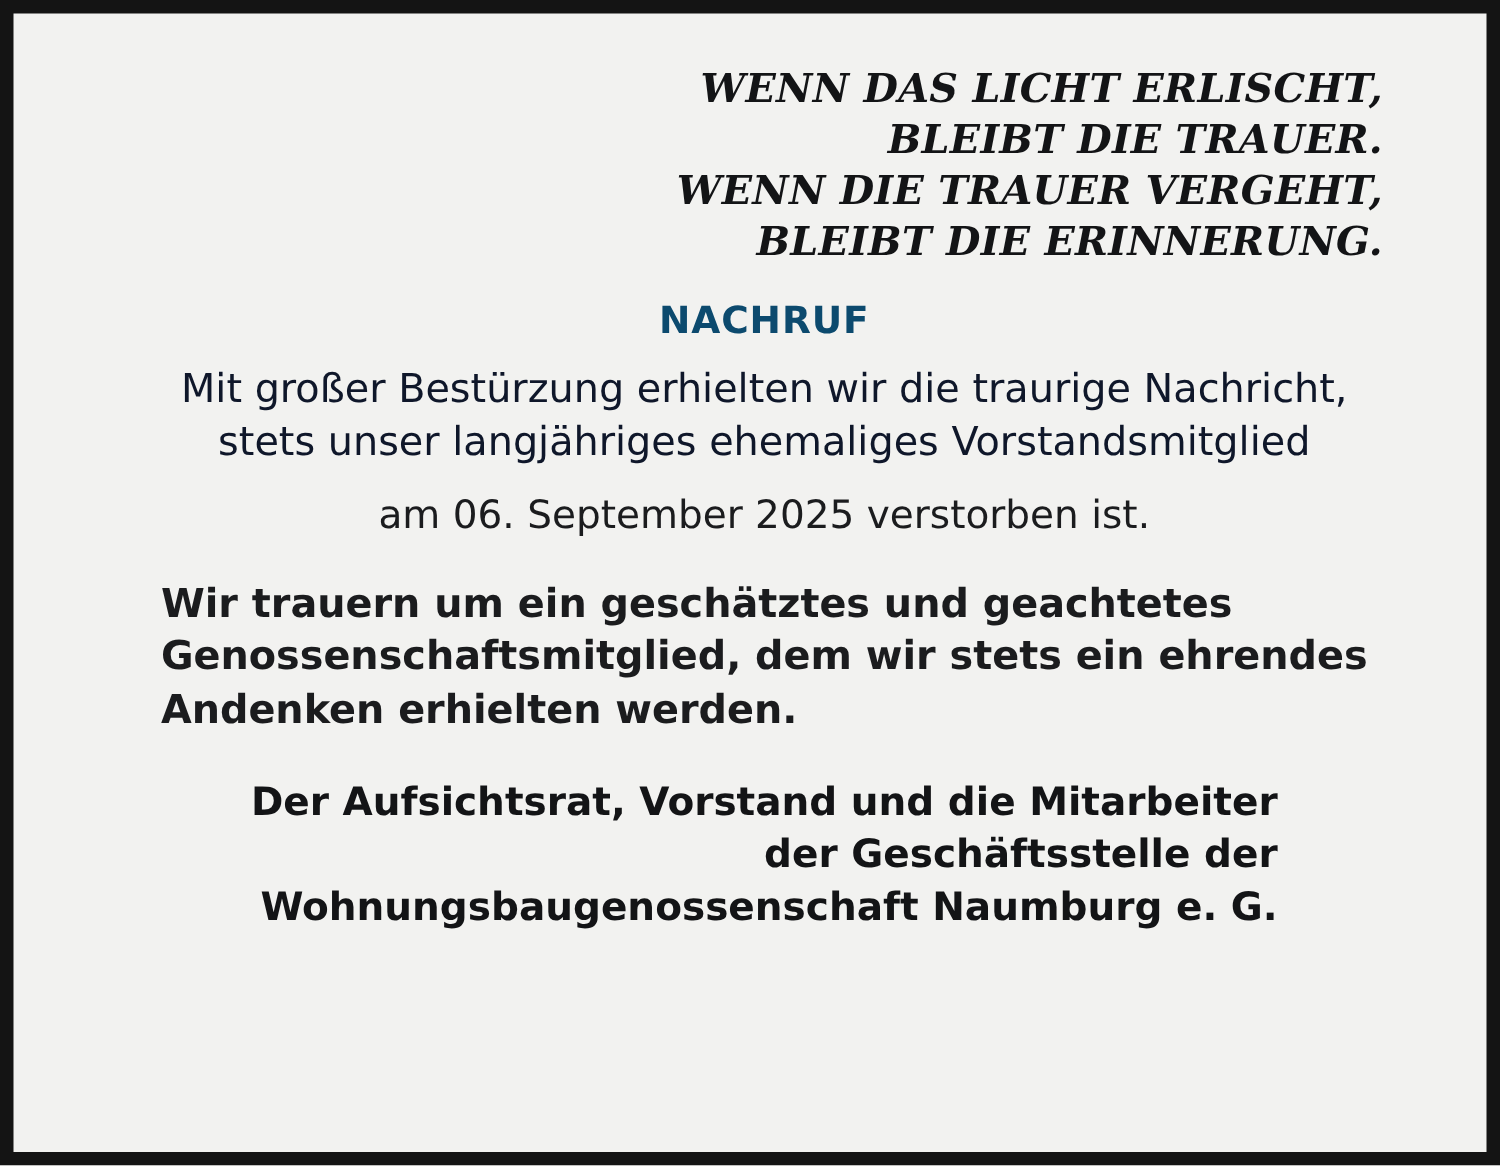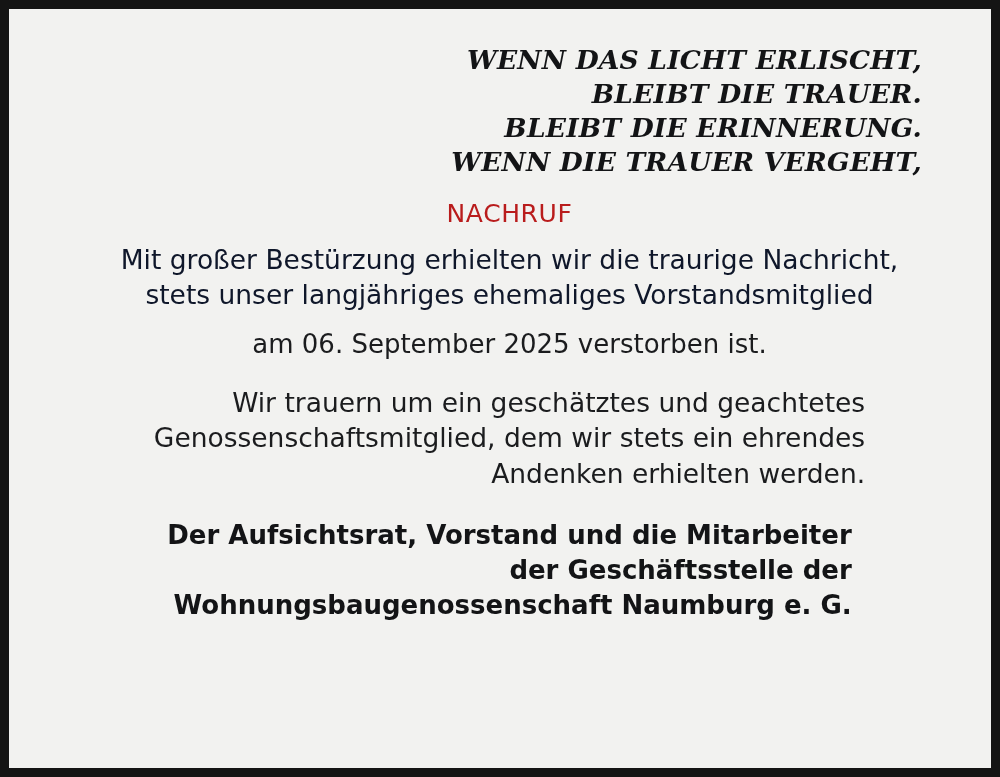--- a/index.html
+++ b/index.html
@@ -39,25 +39,25 @@
     letter-spacing: 0.2px;
     color: #131416;
   }
   .epitaph .line {
     display: block;
     white-space: nowrap;
   }
   .heading {
     margin-top: 20px;
     font-family: "DejaVu Sans", sans-serif;
-    font-weight: 400;
+    font-weight: 700;
     font-size: 25px;
     letter-spacing: 0.6px;
     text-align: right;
-    color: #b91c1c;
+    color: #0c4a6e;
   }
   .intro {
     margin-top: 15px;
     font-size: 26.5px;
     line-height: 1.32;
     text-align: center;
     color: #0f172a;
     font-weight: 400;
   }
   .intro .line {
@@ -76,22 +76,23 @@
   .date {
     margin-top: 16px;
     font-size: 26px;
     text-align: left;
     color: #1b1c1e;
   }
   .body-text {
     margin-top: 26px;
     font-size: 26.5px;
     line-height: 1.35;
-    text-align: right;
+    text-align: left;
     color: #1b1c1e;
+    font-weight: bold;
   }
   .body-text .line {
     display: block;
     white-space: nowrap;
   }
   .signature {
     margin-top: 26px;
     font-size: 26px;
     font-weight: 700;
     line-height: 1.35;
@@ -104,22 +105,22 @@
   }
 </style>
 </head>
 <body>
 
 <div class="obituary">
 
   <div class="epitaph">
     <span class="line">WENN DAS LICHT ERLISCHT,</span>
     <span class="line">BLEIBT DIE TRAUER.</span>
+    <span class="line">WENN DIE TRAUER VERGEHT,</span>
     <span class="line">BLEIBT DIE ERINNERUNG.</span>
-    <span class="line">WENN DIE TRAUER VERGEHT,</span>
   </div>
 
   <div class="heading">NACHRUF</div>
 
   <div class="intro">
     <span class="line">Mit großer Bestürzung erhielten wir die traurige Nachricht,</span>
     <span class="line">stets unser langjähriges ehemaliges Vorstandsmitglied</span>
   </div>
 
 

